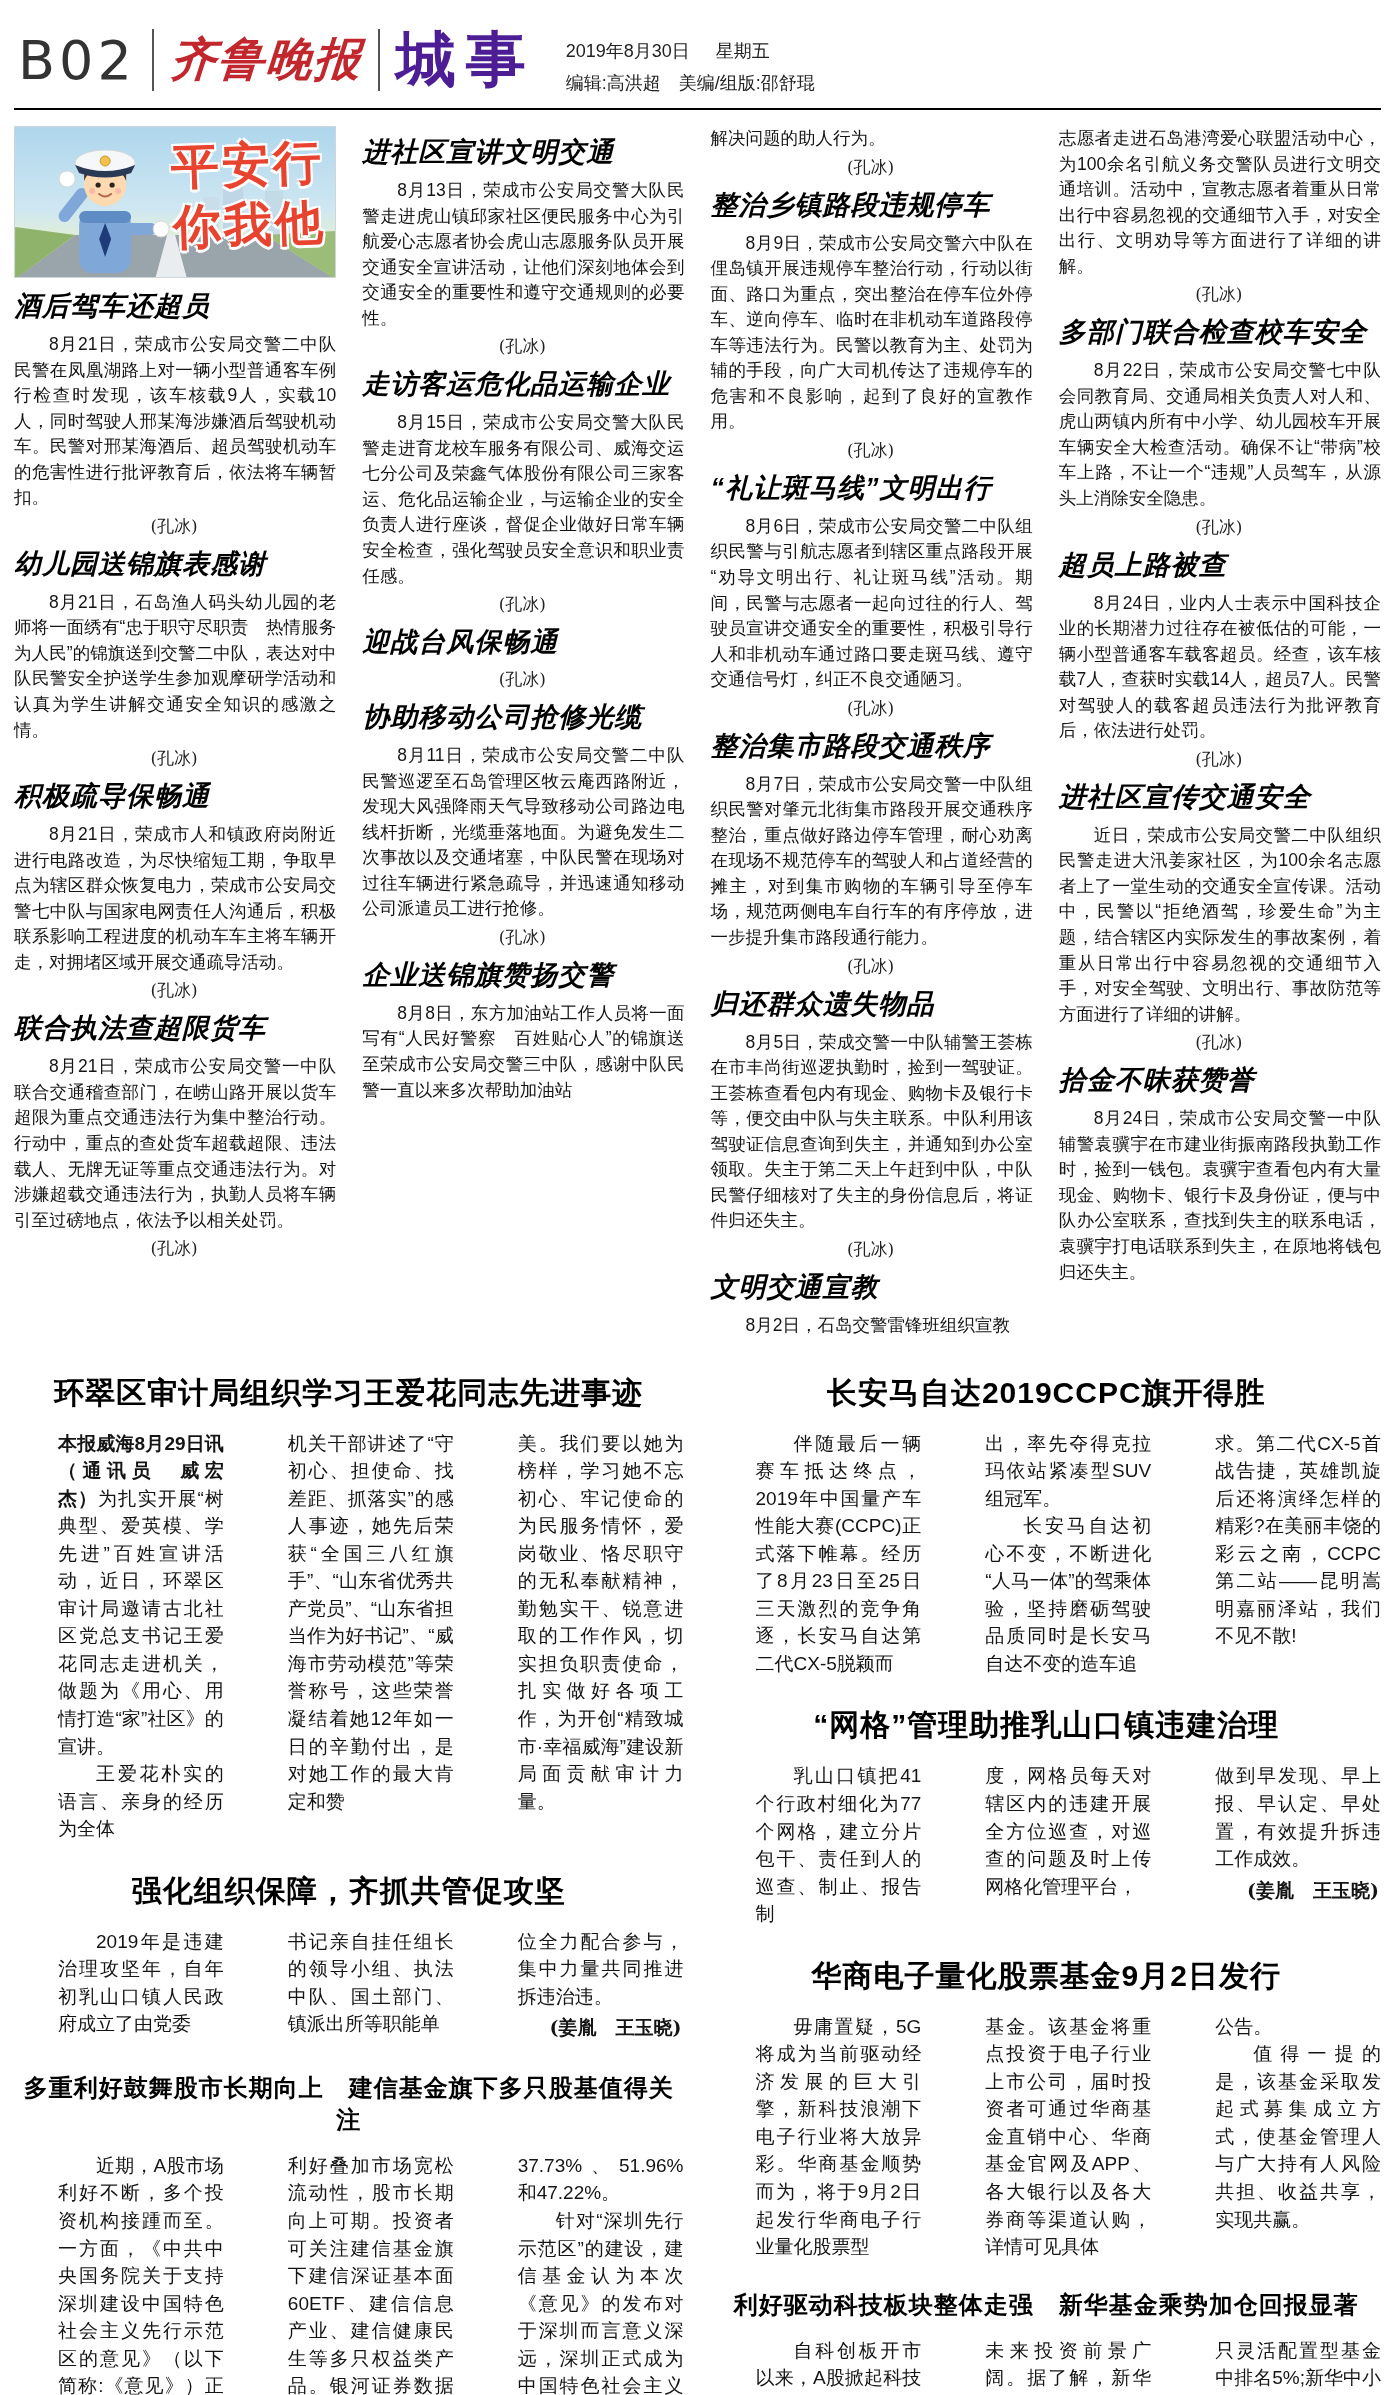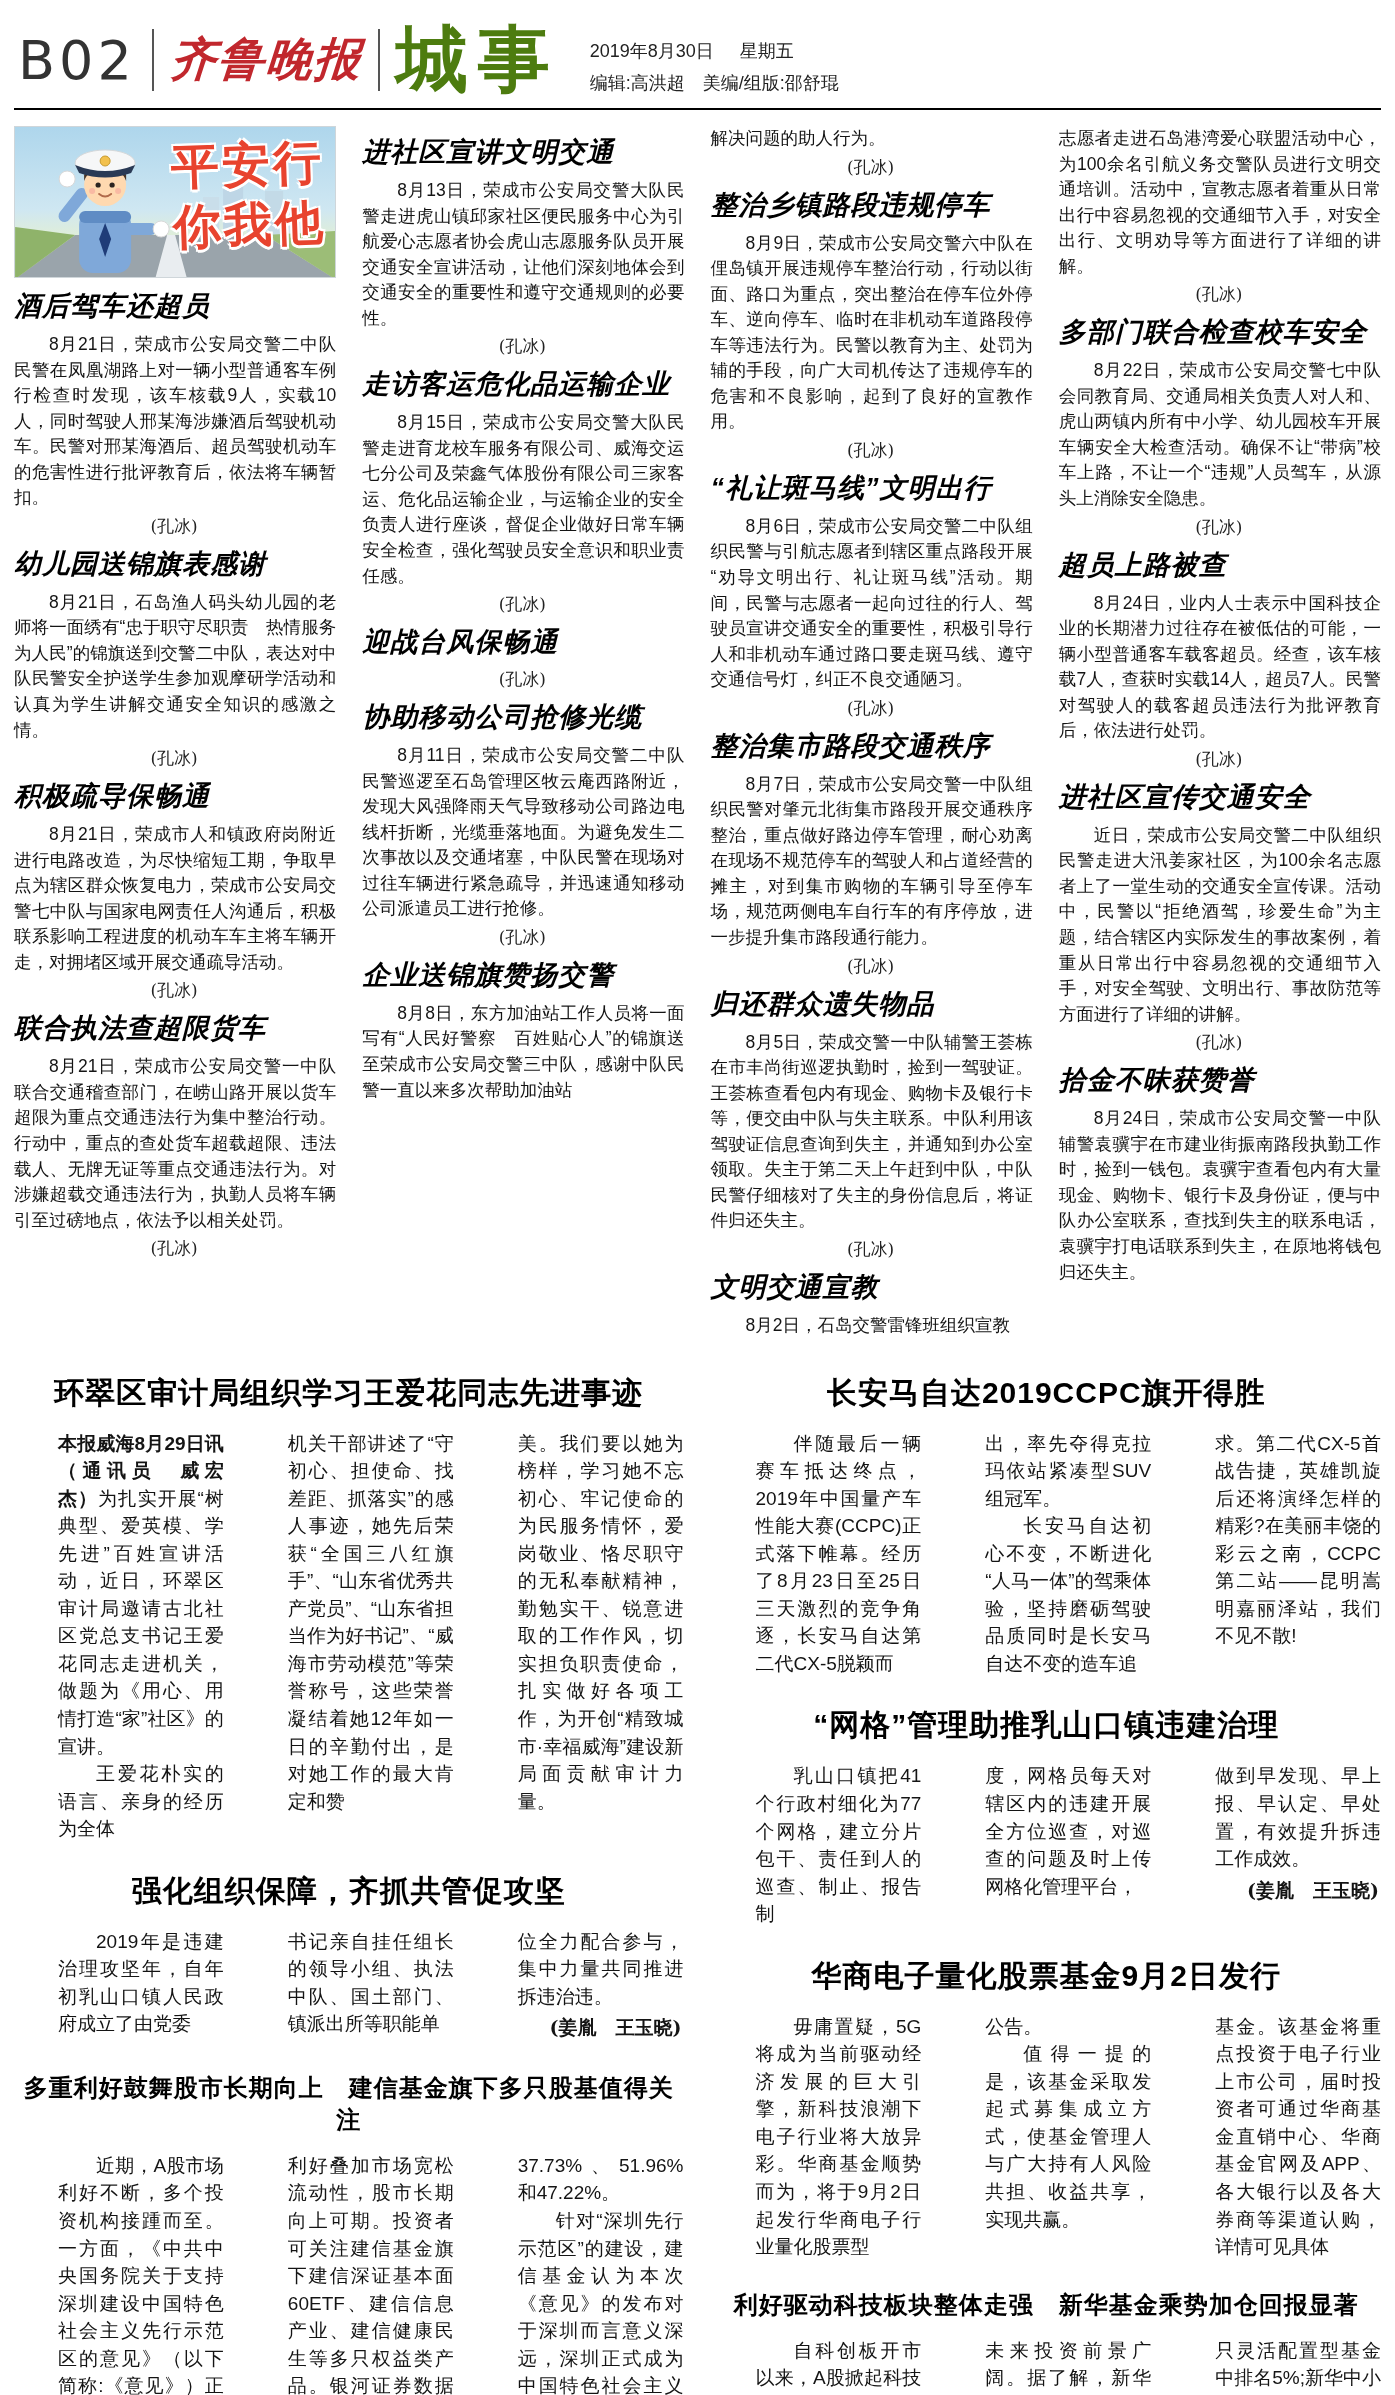--- a/index.html
+++ b/index.html
@@ -8,21 +8,21 @@
           color:#111; padding:10px 14px 18px; position:relative; }
 
   
   .hdr { display:flex; align-items:center; height:96px; padding:6px 4px 2px; }
   .pageno { font-size:54px; letter-spacing:4px; color:#333; font-weight:400;
             font-family:"DejaVu Sans",sans-serif; }
   .vr { width:2px; height:62px; background:#555; margin:0 16px; }
   .logo { font-family:"DejaVu Serif","Liberation Serif",serif; font-style:italic;
           font-weight:bold; font-size:46px; color:#c1272d; letter-spacing:2px;
           transform:skewX(-4deg); }
-  .secname { font-size:72px; font-weight:900; letter-spacing:10px; color:#4d7c0f;
+  .secname { font-size:60px; font-weight:900; letter-spacing:10px; color:#4c1d95;
              font-family:"DejaVu Sans",sans-serif; }
   .hmeta { margin-left:30px; font-size:18px; line-height:1.8; color:#222; padding-top:14px; }
   .hmeta .wd { margin-left:26px; }
   .rule { border-top:2px solid #000; margin:2px 0 16px; }
 
   
   .briefs { display:flex; gap:26px; }
   .bcol { flex:1 1 0; min-width:0; }
   .bhead { font-size:27px; font-weight:900; letter-spacing:1px; margin:8px 0 8px;
            color:#000;font-style:italic; }
@@ -272,26 +272,26 @@
             </div>
           </div>
       </section>
       <section class="art">
         <h2 class="ahead">华商电子量化股票基金9月2日发行</h2>
         <div class="acols">
             <div class="acol">
               <p class="">毋庸置疑，5G将成为当前驱动经济发展的巨大引擎，新科技浪潮下电子行业将大放异彩。华商基金顺势而为，将于9月2日起发行华商电子行业量化股票型</p>
             </div>
             <div class="acol">
+              <p class="noind">基金。该基金将重点投资于电子行业上市公司，届时投资者可通过华商基金直销中心、华商基金官网及APP、各大银行以及各大券商等渠道认购，详情可见具体</p>
+            </div>
+            <div class="acol">
               <p class="noind">公告。</p>
               <p class="">值得一提的是，该基金采取发起式募集成立方式，使基金管理人与广大持有人风险共担、收益共享，实现共赢。</p>
             </div>
-            <div class="acol">
-              <p class="noind">基金。该基金将重点投资于电子行业上市公司，届时投资者可通过华商基金直销中心、华商基金官网及APP、各大银行以及各大券商等渠道认购，详情可见具体</p>
-            </div>
           </div>
       </section>
       <section class="art sm">
         <h2 class="ahead">利好驱动科技板块整体走强　新华基金乘势加仓回报显著</h2>
         <div class="acols">
             <div class="acol">
               <p class="">自科创板开市以来，A股掀起科技股投资热潮，其中不乏外资身影。业内人士表示中国科技企业的长期潜力过往存在被低估的可能，如今在经济转型升级的大趋势下，越来越多的资金源源涌向以科技产业为首的新兴产业倾斜。</p>
             </div>
             <div class="acol">
               <p class="noind">未来投资前景广阔。据了解，新华基金依靠踩准科技创新类企业的趋势判断，抓住低位布局的机会，已为持有人创造丰厚的回报。</p>

